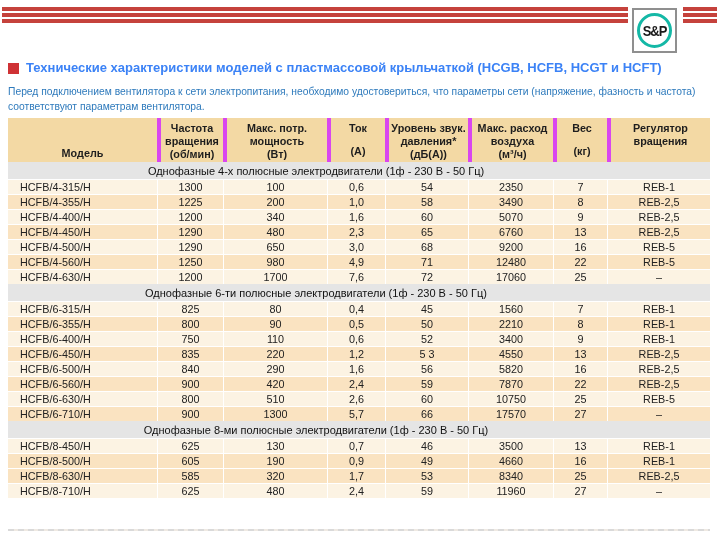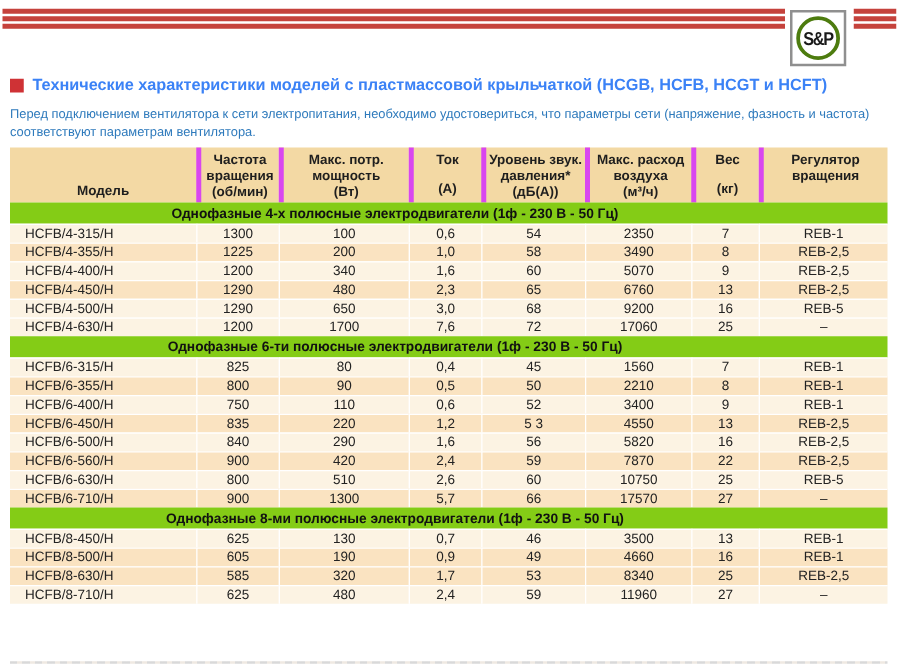--- a/index.html
+++ b/index.html
@@ -25,21 +25,21 @@
   .stripes{position:absolute;top:7px;display:flex;flex-direction:column;}
   .stripes .bar{height:4px;background:var(--accent-red);margin-bottom:2px;}
   .stripes-left{left:2px;width:626px;}
   .stripes-right{left:683px;width:34px;}
   .logo-box{
     position:absolute;left:632px;top:8px;width:45px;height:45px;
     background:#fff;border:2px solid #8f8f8f;
     display:flex;align-items:center;justify-content:center;
   }
   .logo-circle{
-    width:35px;height:35px;border:3px solid #4d7c0f;border-radius:50%;
+    width:35px;height:35px;border:3px solid #14b8a6;border-radius:50%;
     display:flex;align-items:center;justify-content:center;
   }
   .logo-circle span{
     font-weight:bold;font-size:13px;letter-spacing:-1px;color:#1a1a1a;
     transform:scaleY(1.15);
   }
   
   .title-row{position:absolute;left:8px;top:61px;display:flex;align-items:flex-start;width:706px;}
   .bullet{width:11px;height:11px;background:var(--bullet-red);margin:2px 7px 0 0;flex:0 0 auto;}
   h1{font-size:13px;font-weight:bold;color:#3b82f6;line-height:1.15;}
@@ -59,21 +59,21 @@
     height:44px;font-weight:bold;font-size:10.8px;line-height:1.22;
     vertical-align:top;padding:0;border-left:4px solid #d946ef;
   }
   thead th:first-child{border-left:none;}
   .hwrap{display:flex;flex-direction:column;height:44px;align-items:center;}
   .hwrap .hlines{padding-top:4px;text-align:center;}
   .hwrap .hunit{margin-top:auto;padding-bottom:4px;text-align:left;}
   th.model-h .hwrap{justify-content:center;}
   th.model-h .hlines{padding-top:0;margin-top:28px;}
   tr.section-row td{
-    background:#84cc16;height:17px;text-align:center;font-weight:bold;
+    background:#e5e5e5;height:17px;text-align:center;font-weight:normal;
     font-size:11px;color:#111;padding-right:86px;vertical-align:middle;
   }
   tr.data-row td{
     height:15px;text-align:center;vertical-align:middle;
     border-left:1px solid #fff;border-top:1px solid #fff;
     color:#222;line-height:1;
   }
   tr.data-row td:first-child{border-left:none;}
   tr.data-row td.model-cell{text-align:left;padding-left:12px;}
   tr.peach td{background:var(--row-peach);}
@@ -240,20 +240,30 @@
       <tr class="data-row cream">
         <td class="model-cell">HCFB/4-500/H</td>
         <td>1290</td>
         <td>650</td>
         <td>3,0</td>
         <td>68</td>
         <td>9200</td>
         <td>16</td>
         <td>REB-5</td>
       </tr>
+      <tr class="data-row peach">
+        <td class="model-cell">HCFB/4-560/H</td>
+        <td>1250</td>
+        <td>980</td>
+        <td>4,9</td>
+        <td>71</td>
+        <td>12480</td>
+        <td>22</td>
+        <td>REB-5</td>
+      </tr>
       <tr class="data-row cream">
         <td class="model-cell">HCFB/4-630/H</td>
         <td>1200</td>
         <td>1700</td>
         <td>7,6</td>
         <td>72</td>
         <td>17060</td>
         <td>25</td>
         <td>–</td>
       </tr>

